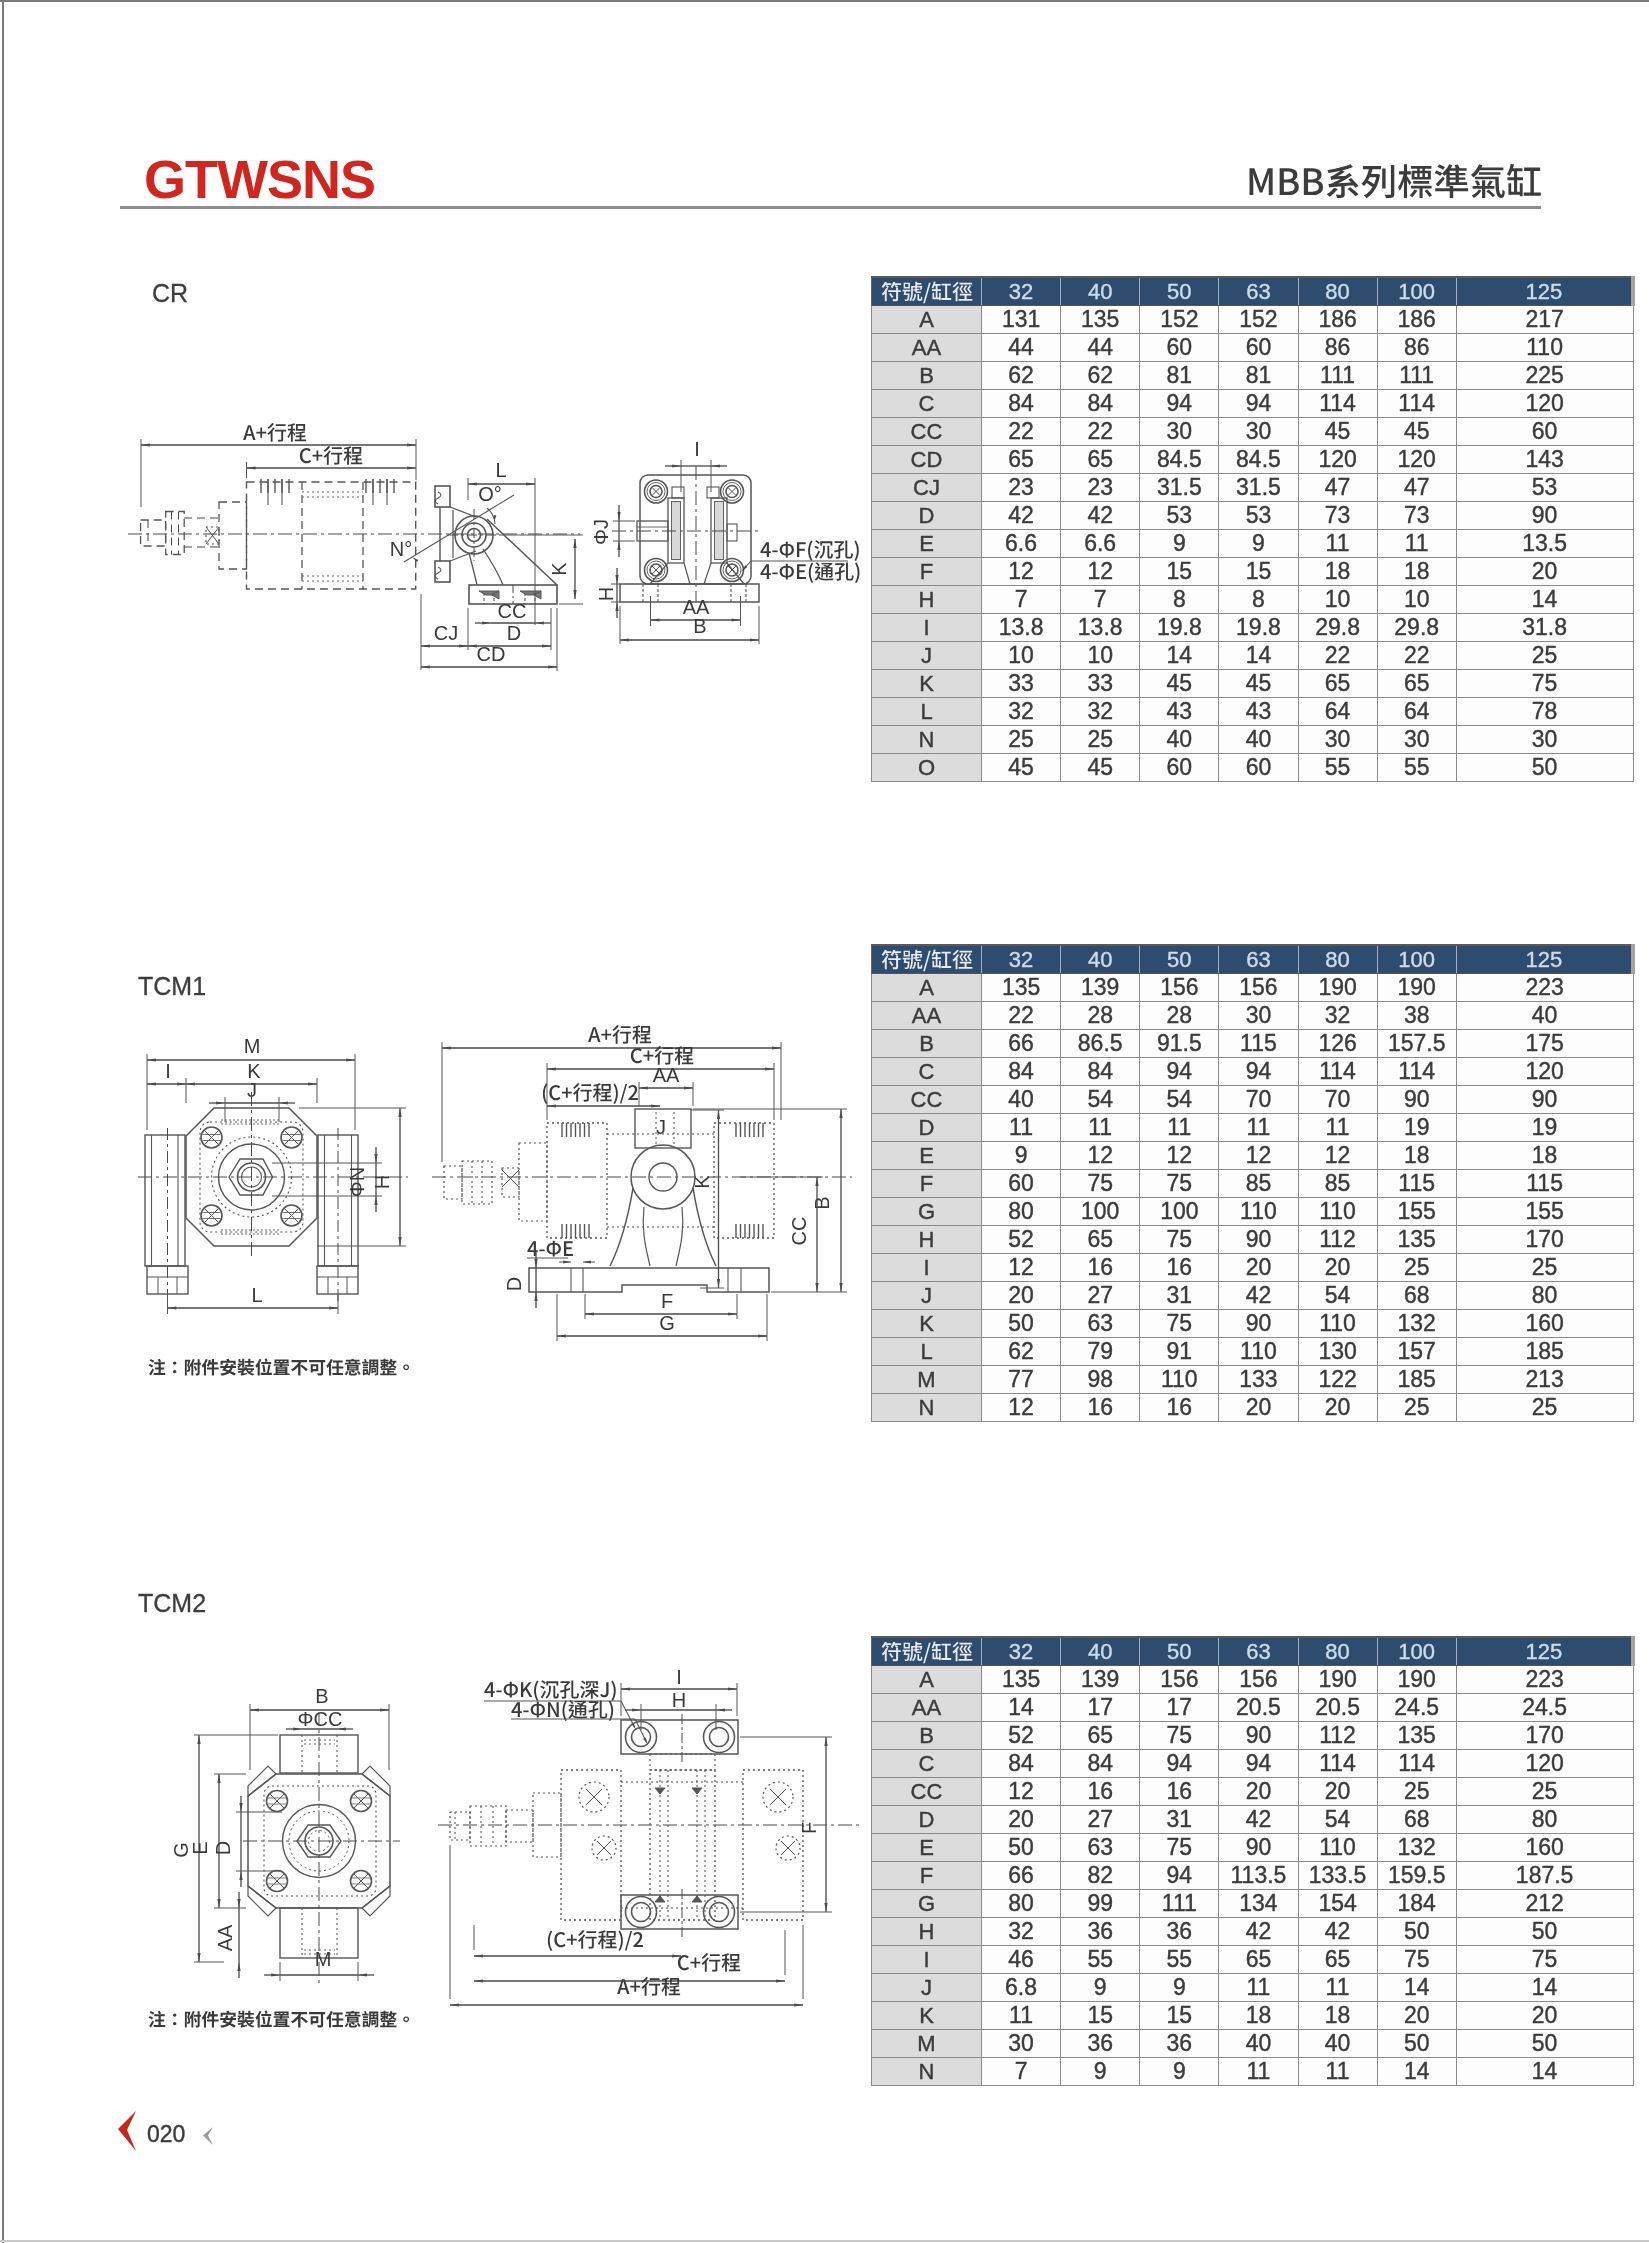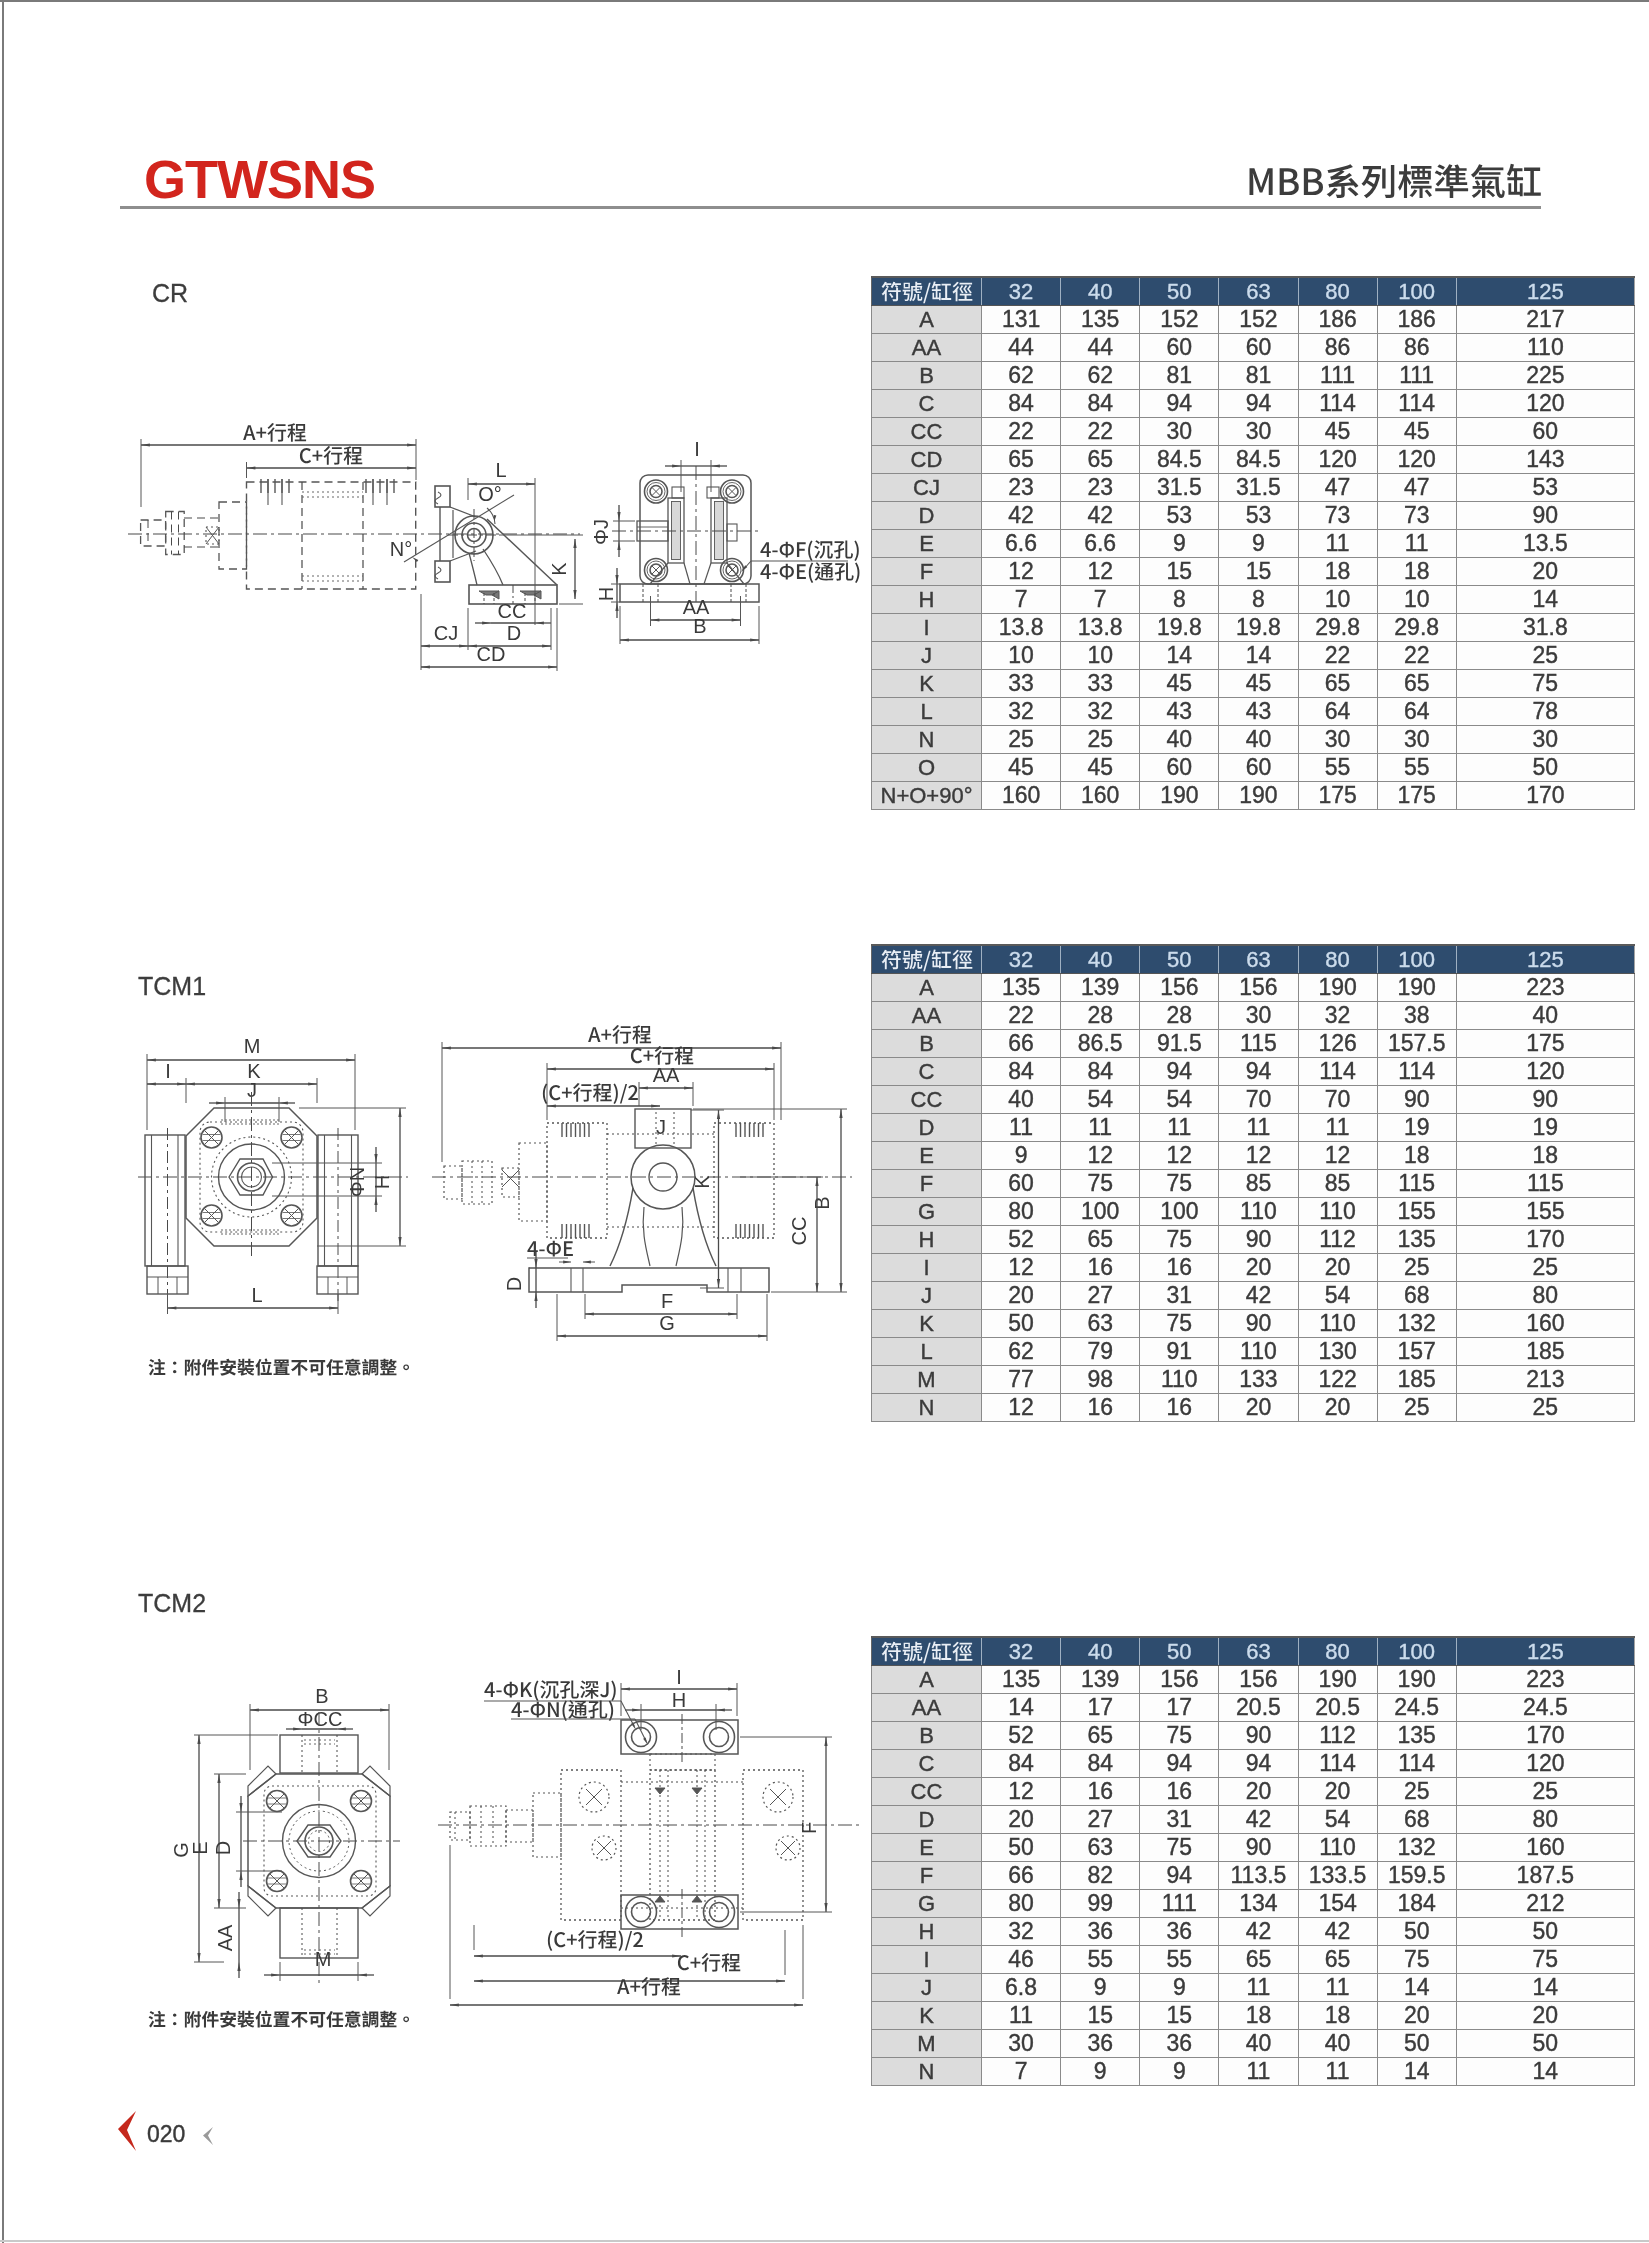--- a/index.html
+++ b/index.html
@@ -11,21 +11,21 @@
 table.dt{position:absolute;border-collapse:collapse;table-layout:fixed;width:764px;
          font-family:"Liberation Sans",sans-serif}
 table.dt td,table.dt th{border:1px solid #8a8a8a;height:28px;text-align:center;
          vertical-align:middle;padding:0;font-weight:normal}
 table.dt th svg{display:block;margin:0 auto}
 table.dt tr.hd th{height:26px}
 table.dt tr.hd th{background:#2e4c6e;color:#ccdcec;font-size:22px;-webkit-text-stroke:0.4px #ccdcec;
          border-top:2px solid #5a5a5a;border-bottom:1px solid #555;
          border-left:1px solid #9fb0c2;border-right:1px solid #9fb0c2}
 table.dt tr.hd th:first-child{border-left:1px solid #666}
-table.dt tr.hd th:last-child{border-right:1px solid #a3a3a3}
+table.dt tr.hd th:last-child{border-right:4px solid #a3a3a3}
 table.dt td{font-size:23px;color:#3b3b3b;background:#fdfdfd;-webkit-text-stroke:0.4px #3b3b3b}
 table.dt td.lb{background:#dcdcdc;font-size:22px}
 .pgnum{position:absolute;left:147px;top:2121px;font-size:23px;color:#3a3a3a;-webkit-text-stroke:0.4px #3a3a3a}
 .edge-top{position:absolute;left:0;top:0;width:1649px;height:2px;background:#7a7a7a}
 .edge-left{position:absolute;left:2px;top:0;width:2px;height:2243px;background:#7a7a7a}
 .edge-bottom{position:absolute;left:0;top:2240px;width:1649px;height:2px;background:#c9c9c9}
 </style></head><body>
 
 <svg width="0" height="0" style="position:absolute">
     <defs>
@@ -561,30 +561,20 @@
 <tr>
         <td class="lb">O</td>
         <td>45</td>
         <td>45</td>
         <td>60</td>
         <td>60</td>
         <td>55</td>
         <td>55</td>
         <td>50</td>
       </tr>
-<tr>
-        <td class="lb">N+O+90°</td>
-        <td>160</td>
-        <td>160</td>
-        <td>190</td>
-        <td>190</td>
-        <td>175</td>
-        <td>175</td>
-        <td>170</td>
-      </tr>
 </tbody>
   </table>
 <div class="sec" style="left:138px;top:972px">TCM1</div>
 
 <svg class="abs" style="left:120px;top:1025px" width="760" height="325" viewBox="120 1025 760 325">
 
 <text x="252" y="1053" font-family="Liberation Sans, sans-serif" font-size="20" fill="#3a3a3a" text-anchor="middle">M</text>
     <line x1="147.0" y1="1060.0" x2="355.0" y2="1060.0" stroke="#4a4a4a" stroke-width="1.3"></line>
     <path d="M147.0,1060.0 L155.9,1058.4 L155.9,1061.6 Z" fill="#4a4a4a" stroke="none"></path>
     <path d="M355.0,1060.0 L346.1,1061.6 L346.1,1058.4 Z" fill="#4a4a4a" stroke="none"></path>

